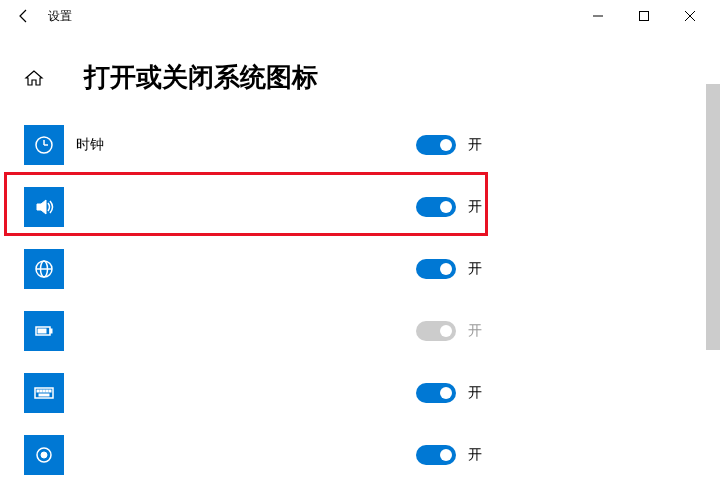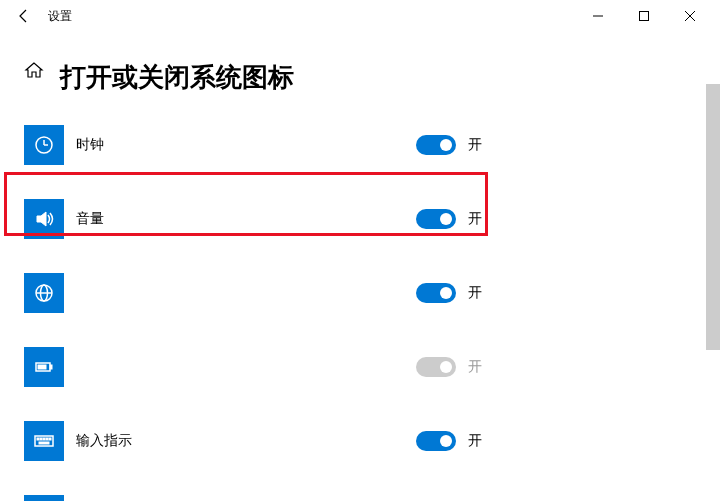--- a/index.html
+++ b/index.html
@@ -41,42 +41,44 @@
     .win-ctrl {
       width: 46px;
       height: 32px;
       display: flex;
       align-items: center;
       justify-content: center;
       cursor: pointer;
     }
     .header {
       display: flex;
+      align-items: center;
       padding: 28px 24px 20px 24px;
+      gap: 24px;
     }
     .home-icon {
       width: 20px;
       height: 20px;
       margin-right: 16px;
     }
     .page-title {
       font-size: 26px;
       font-weight: 600;
     }
     .content {
       padding: 0 24px 0 24px;
       overflow-y: hidden;
       height: calc(501px - 32px - 82px);
       position: relative;
     }
     .setting-row {
       display: flex;
       align-items: center;
       height: 60px;
-      margin-bottom: 14px;
+      margin-bottom: 2px;
     }
     .icon-tile {
       width: 40px;
       height: 40px;
       background: #0078d4;
       display: flex;
       align-items: center;
       justify-content: center;
       margin-right: 12px;
     }
@@ -202,21 +204,20 @@
       </div>
     </div>
     <div class="setting-row">
       <div class="icon-tile">
         <svg viewBox="0 0 22 22">
           <path d="M4 8 L4 14 L8 14 L13 18 L13 4 L8 8 Z" fill="#fff"></path>
           <path d="M15 7 Q18 11 15 15" stroke="#fff" stroke-width="1.5" fill="none"></path>
           <path d="M17 5 Q22 11 17 17" stroke="#fff" stroke-width="1.5" fill="none"></path>
         </svg>
       </div>
-      <span class="setting-label">音量</span>
       <div class="toggle-wrap">
         <div class="toggle">
           <div class="knob"></div>
         </div>
         <span class="toggle-state">开</span>
       </div>
     </div>
     <div class="setting-row">
       <div class="icon-tile">
         <svg viewBox="0 0 22 22">
@@ -252,21 +253,20 @@
         <svg viewBox="0 0 22 22">
           <rect x="2" y="6" width="18" height="10" stroke="#fff" stroke-width="1.5" fill="none"></rect>
           <rect x="4" y="8" width="2" height="2" fill="#fff"></rect>
           <rect x="7" y="8" width="2" height="2" fill="#fff"></rect>
           <rect x="10" y="8" width="2" height="2" fill="#fff"></rect>
           <rect x="13" y="8" width="2" height="2" fill="#fff"></rect>
           <rect x="16" y="8" width="2" height="2" fill="#fff"></rect>
           <rect x="6" y="12" width="10" height="2" fill="#fff"></rect>
         </svg>
       </div>
-      <span class="setting-label">输入指示</span>
       <div class="toggle-wrap">
         <div class="toggle">
           <div class="knob"></div>
         </div>
         <span class="toggle-state">开</span>
       </div>
     </div>
     <div class="setting-row">
       <div class="icon-tile">
         <svg viewBox="0 0 22 22">

